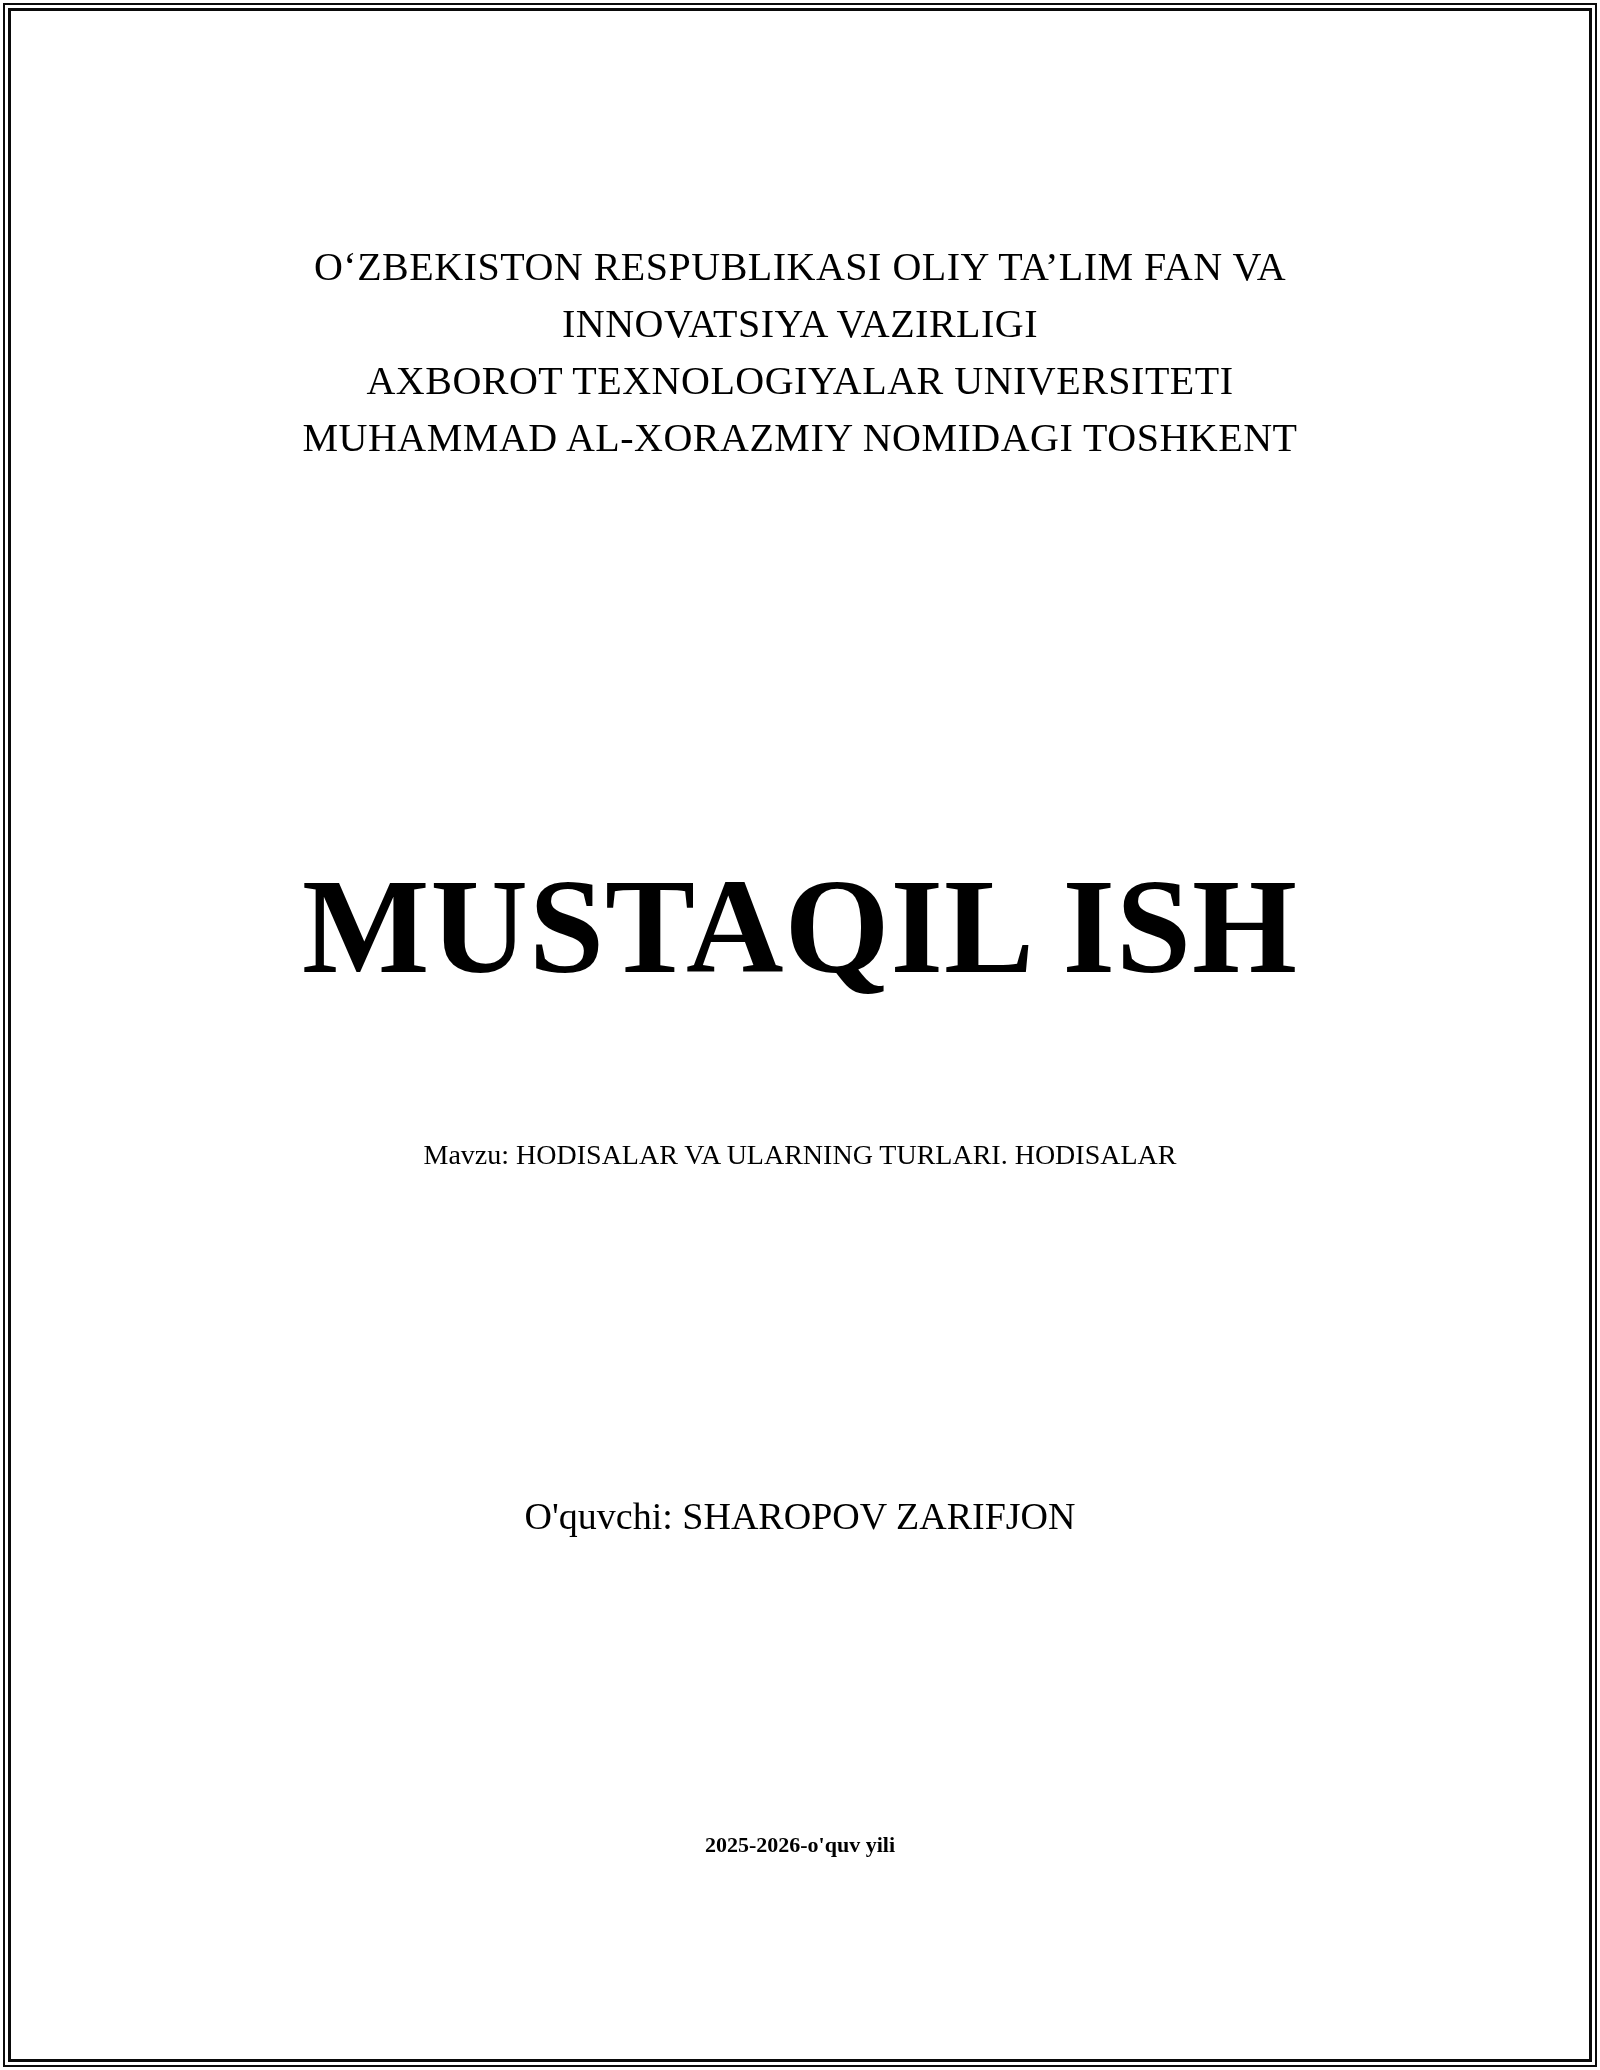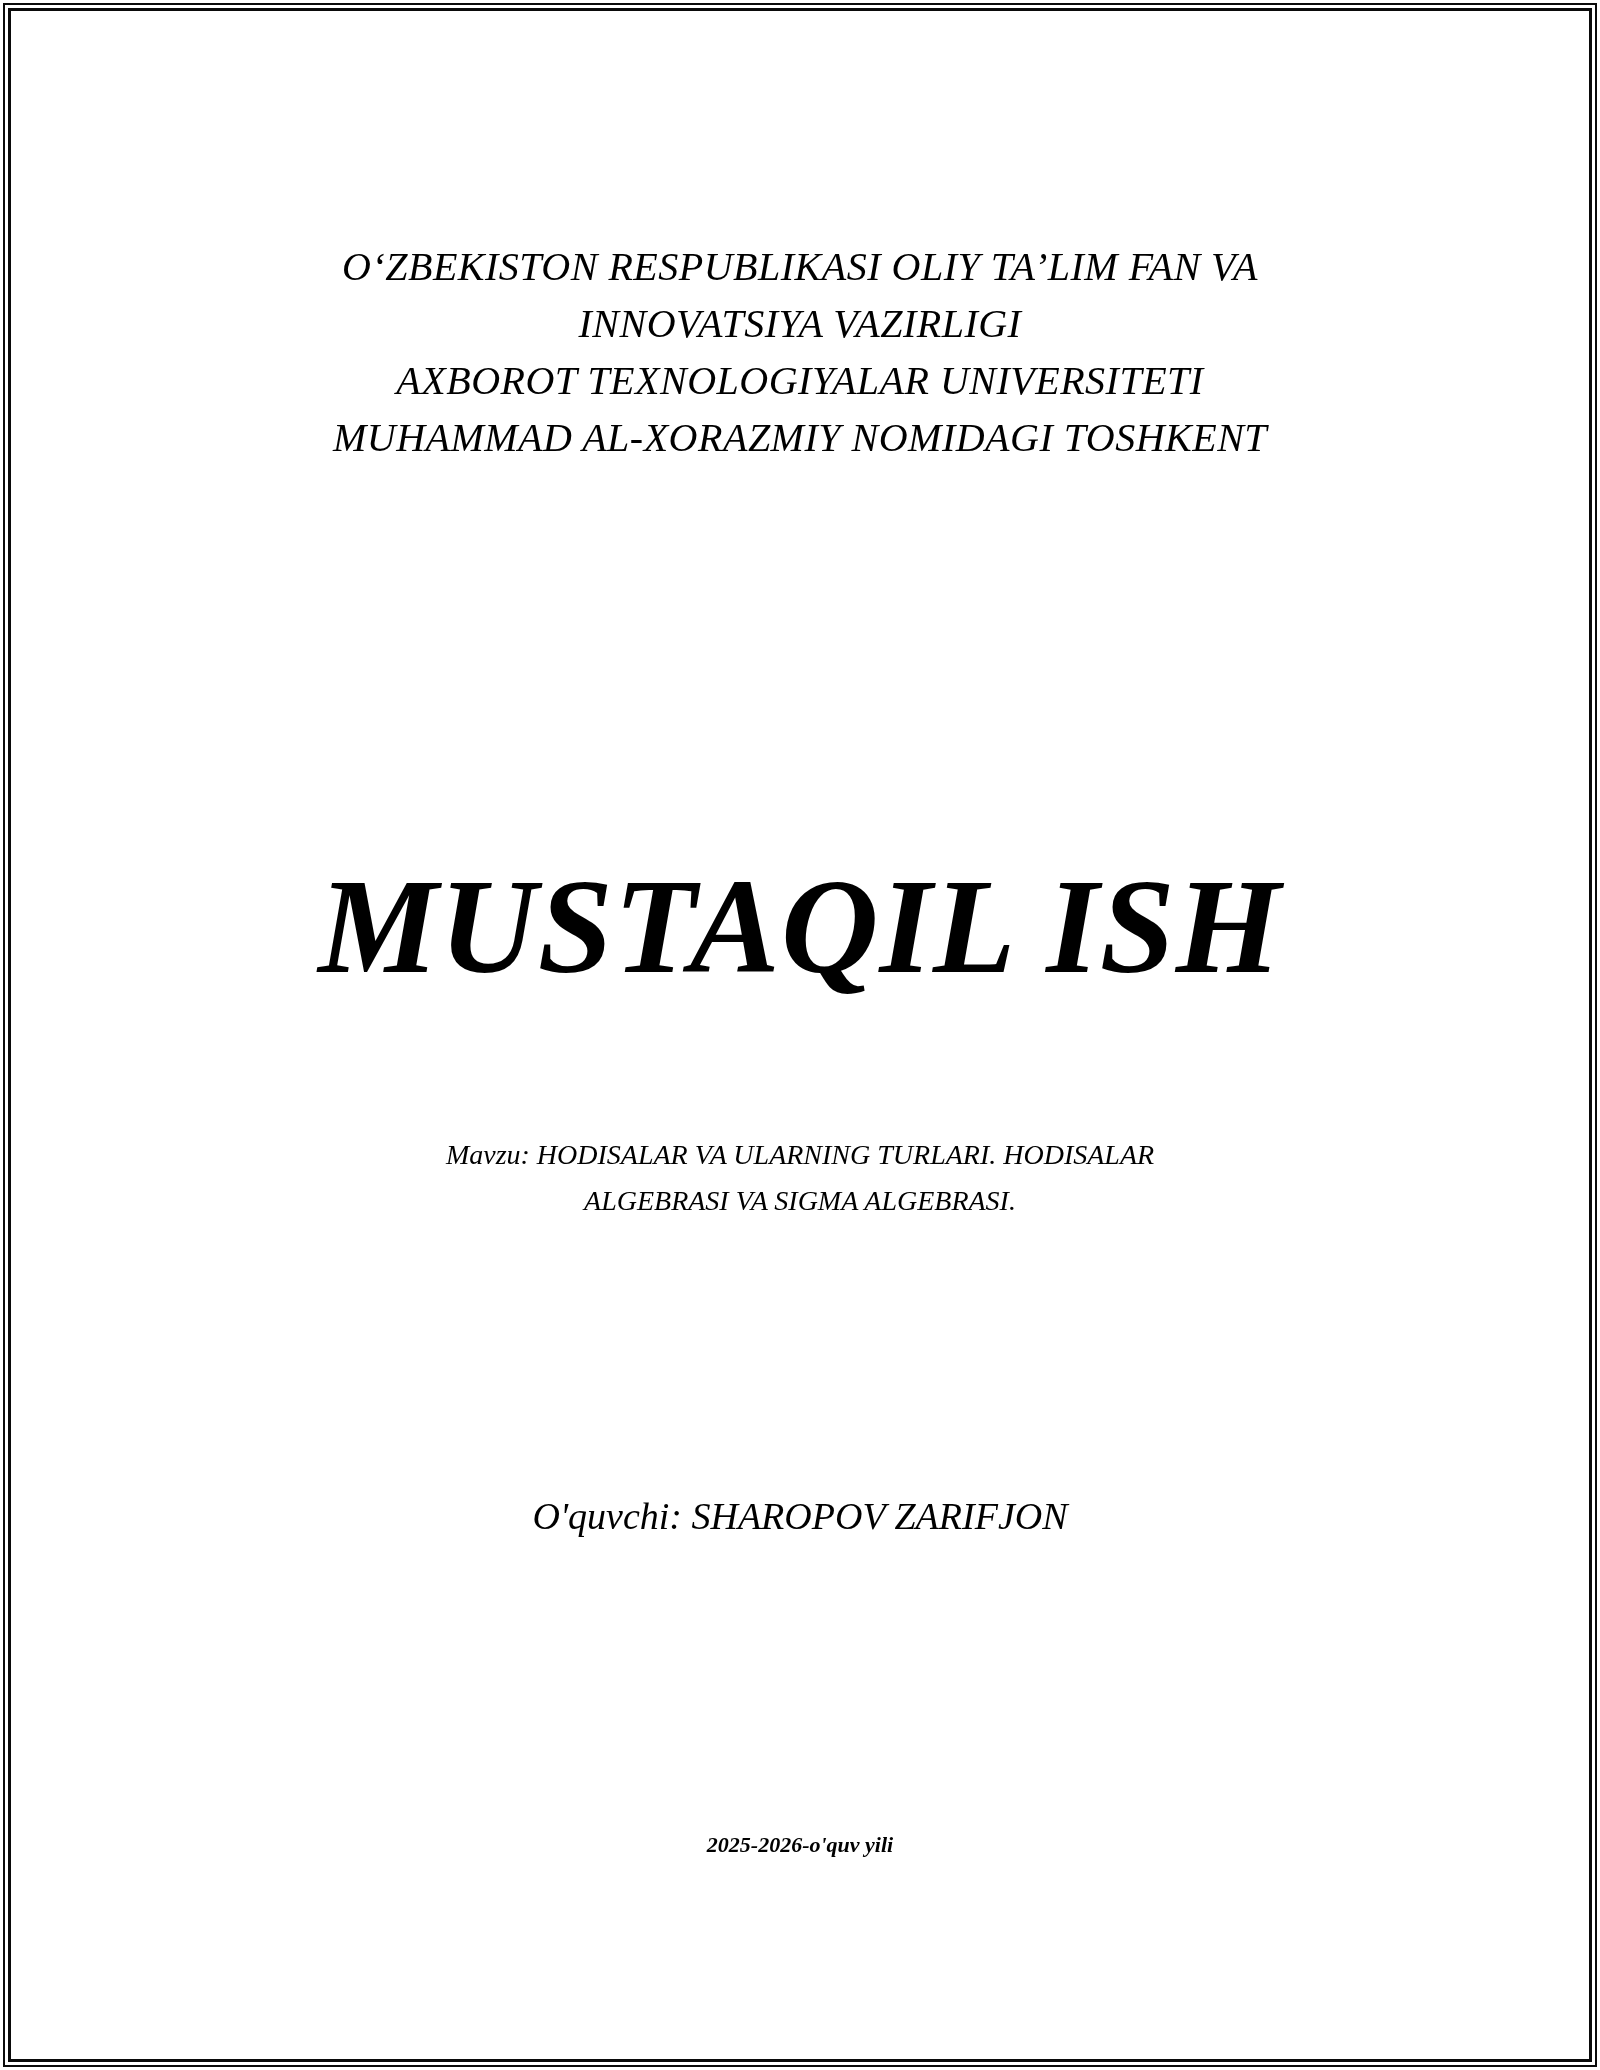--- a/index.html
+++ b/index.html
@@ -25,21 +25,20 @@
     position: absolute;
     inset: 8px;
     border: 3px solid #0a0a0a;
     pointer-events: none;
   }
   .block {
     position: absolute;
     left: 40px;
     right: 40px;
     text-align: center;
-    font-style: italic;
   }
   .header-block {
     top: 238px;
     font-size: 40px;
     line-height: 57px;
     letter-spacing: 0.5px;
   }
   .title-block {
     top: 859px;
     font-size: 135px;
@@ -77,18 +76,17 @@
   <div>OʻZBEKISTON RESPUBLIKASI OLIY TA’LIM FAN VA</div>
   <div>INNOVATSIYA VAZIRLIGI</div>
   <div>AXBOROT TEXNOLOGIYALAR UNIVERSITETI</div>
   <div>MUHAMMAD AL-XORAZMIY NOMIDAGI TOSHKENT</div>
 </div>
 
 <div class="block title-block">MUSTAQIL ISH</div>
 
 <div class="block topic-block">
   <div>Mavzu: HODISALAR VA ULARNING TURLARI. HODISALAR</div>
-  <div>ALGEBRASI VA SIGMA ALGEBRASI.</div>
 </div>
 
 <div class="block student-block">O'quvchi: SHAROPOV ZARIFJON</div>
 
 <div class="block footer-block">2025-2026-o'quv yili</div>
 
 </body></html>

